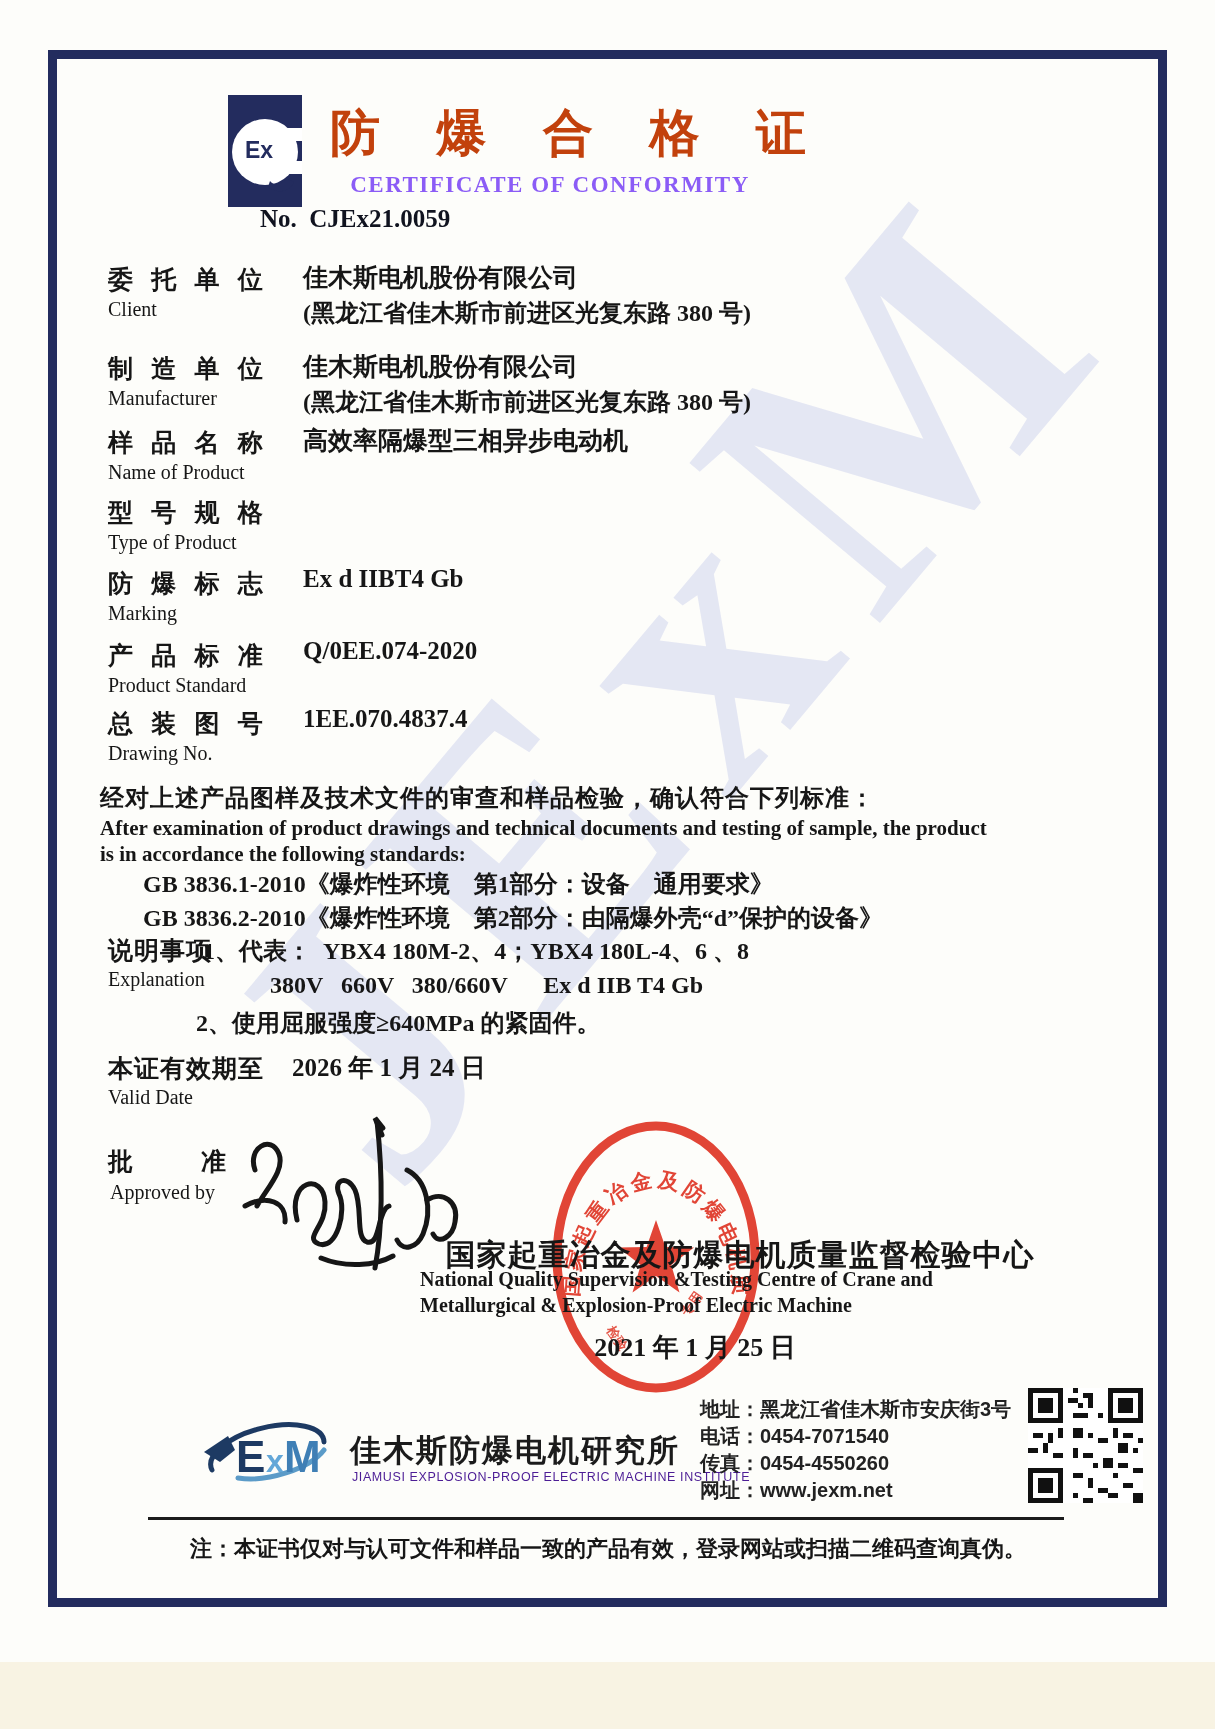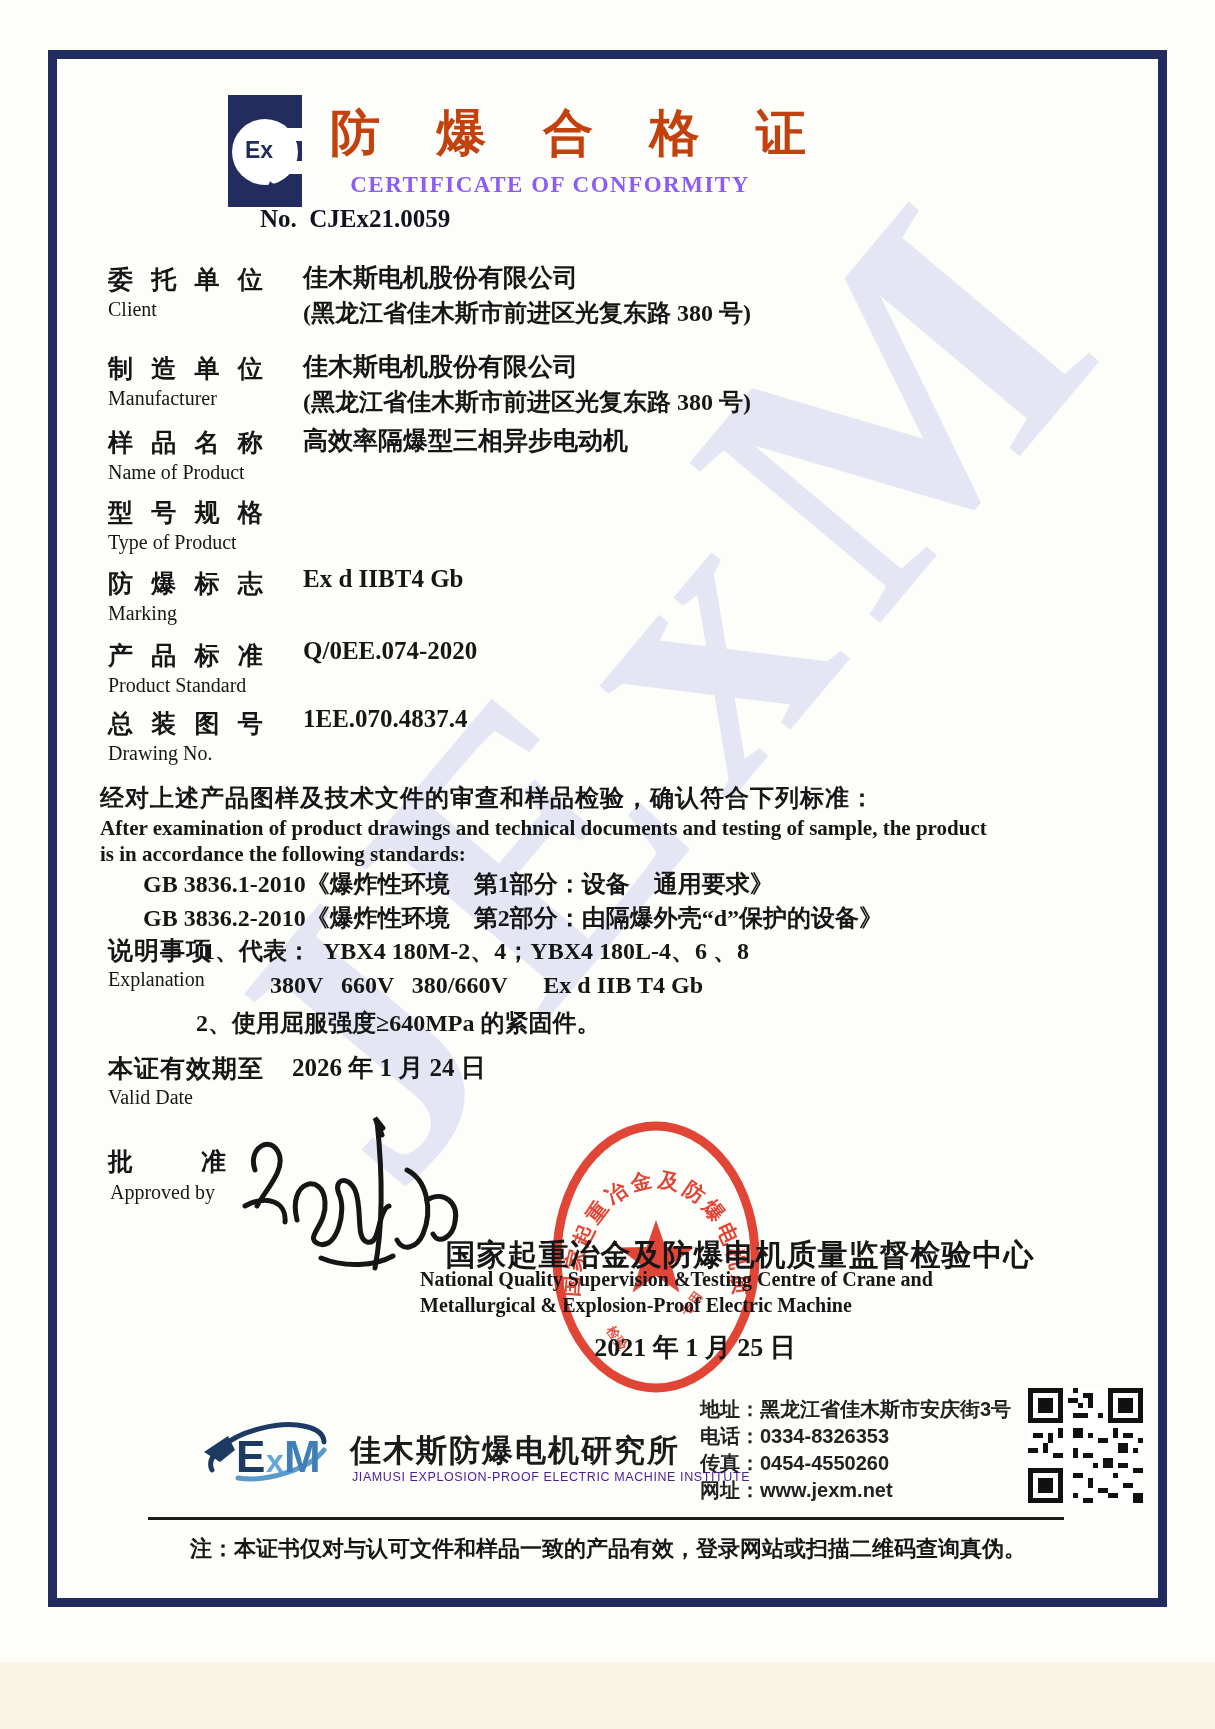--- a/index.html
+++ b/index.html
@@ -138,21 +138,21 @@
     <path d="M 6 40 L 30 24 L 37 38 L 22 50 Z" fill="#1d3a63"></path>
     <text x="38" y="60" font-size="44" font-weight="bold" fill="#1d3a63" font-family="Liberation Sans, sans-serif">E</text>
     <text x="68" y="60" font-size="32" font-weight="bold" fill="#63a7d8" font-family="Liberation Sans, sans-serif">x</text>
     <text x="86" y="60" font-size="44" font-weight="bold" fill="#3f7fb5" font-family="Liberation Sans, sans-serif">M</text>
   </svg>
   <div class="abs inst-cn" style="left:350px;top:1430px;">佳木斯防爆电机研究所</div>
   <div class="abs inst-en" style="left:352px;top:1470px;">JIAMUSI EXPLOSION-PROOF ELECTRIC MACHINE INSTITUTE</div>
 
   <div class="abs" style="left:700px;top:1396px;">
     <div class="contact-line">地址：黑龙江省佳木斯市安庆街3号</div>
-    <div class="contact-line">电话：0334-8326353</div>
+    <div class="contact-line">电话：0454-7071540</div>
     <div class="contact-line">传真：0454-4550260</div>
     <div class="contact-line">网址：www.jexm.net</div>
   </div>
 
   <svg class="abs" style="left:1028px;top:1388px;" width="115" height="115" viewBox="0 0 115 115">
     <rect x="0" y="0" width="115" height="115" fill="#ffffff"></rect>
     <g fill="#111111">
       <rect x="0" y="0" width="35" height="35"></rect>
         <rect x="80" y="0" width="35" height="35"></rect>
         <rect x="0" y="80" width="35" height="35"></rect>

